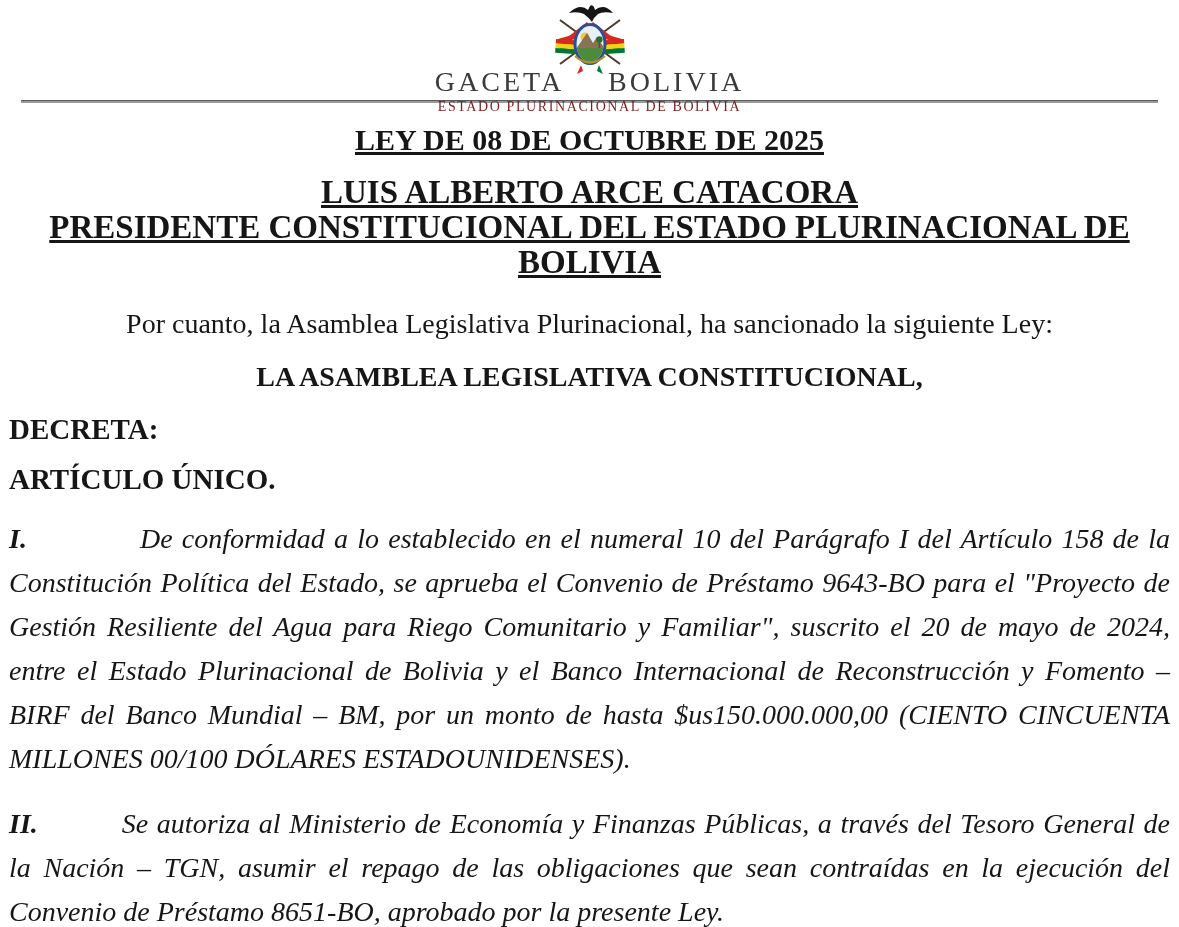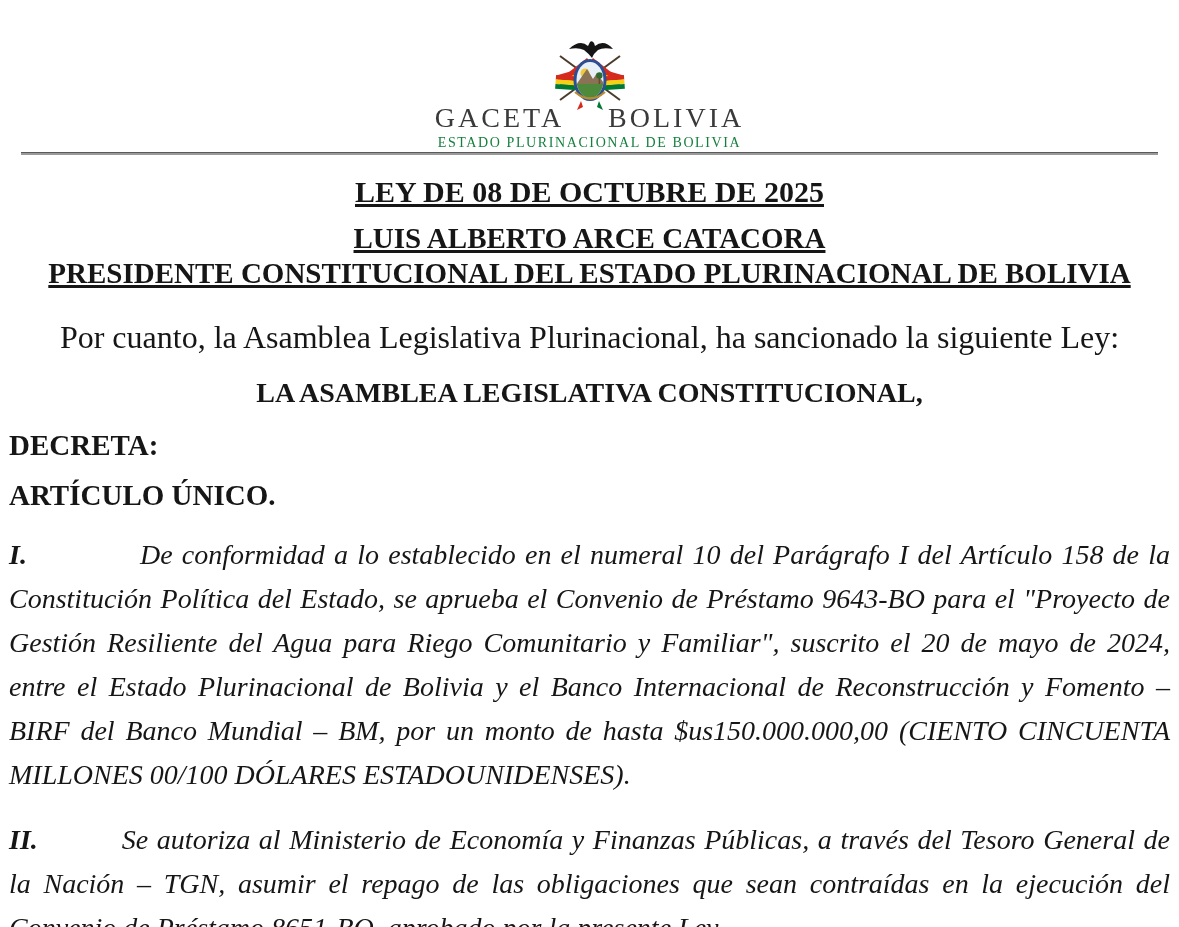--- a/index.html
+++ b/index.html
@@ -10,58 +10,58 @@
     color: #161616;
     overflow: hidden;
   }
   .page {
     position: relative;
     width: 1179px; height: 927px;
     background: #ffffff;
   }
 
   
-  .header { position: relative; height: 116px; margin-top: 36px; }
+  .header { position: relative; height: 100px; }
   .emblem {
     position: absolute; top: 4px; left: 50%;
     transform: translateX(-50%);
   }
   .masthead-row {
     position: absolute; top: 66px; left: 0; right: 0;
     display: flex; justify-content: center; align-items: baseline;
     gap: 44px;
     font-size: 28px; letter-spacing: 3px; color: #3a3a3a;
   }
   .masthead-sub {
     position: absolute; top: 99px; left: 0; right: 0;
     text-align: center;
-    font-size: 14px; letter-spacing: 1.6px; color: #15803d;
+    font-size: 14px; letter-spacing: 1.6px; color: #7f1d1d;
   }
   .rule {
     height: 3px; margin: 0 21px;
     background: #9a9a9a; border-top: 1px solid #5a5a5a;
   }
 
   
   .law-title {
     margin-top: 20px; text-align: center;
     font-weight: bold; font-size: 30px; text-decoration: underline;
   }
   .u {
     text-decoration: underline;
     text-decoration-thickness: 3px;
     text-underline-offset: 2px;
     text-decoration-skip-ink: none;
   }
   .president-block {
-    margin-top: 12px; text-align: center;
-    font-weight: bold; font-size: 29px; line-height: 35px;
+    margin-top: 18px; text-align: center;
+    font-weight: bold; font-size: 33px; line-height: 35px;
   }
   .preamble {
-    margin-top: 28px; text-align: center; font-size: 32px;
+    margin-top: 28px; text-align: center; font-size: 28px;
   }
   .assembly {
     margin-top: 21px; text-align: center;
     font-weight: bold; font-size: 28px;
   }
   .decreta, .articulo {
     margin: 0 9px; font-weight: bold; font-size: 29px; text-align: left;
   }
   .decreta { margin-top: 20px; }
   .articulo { margin-top: 17px; }

